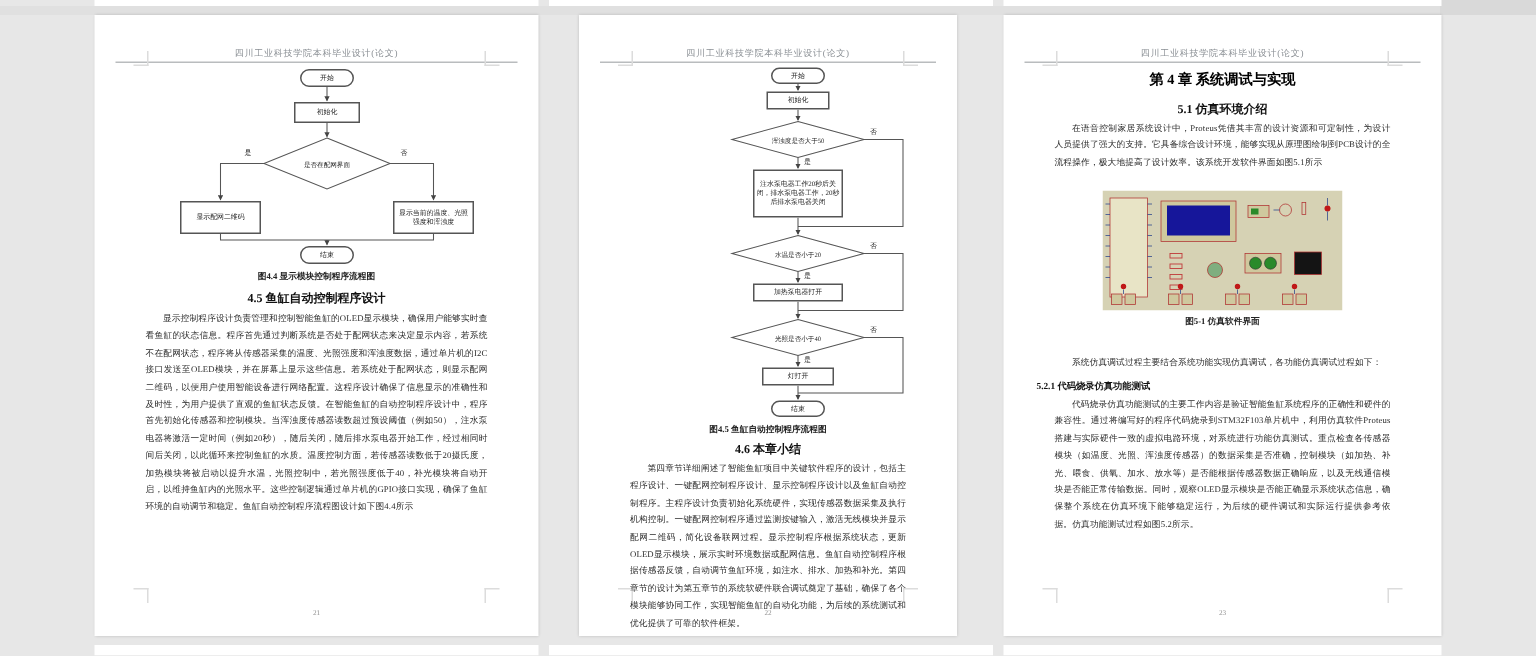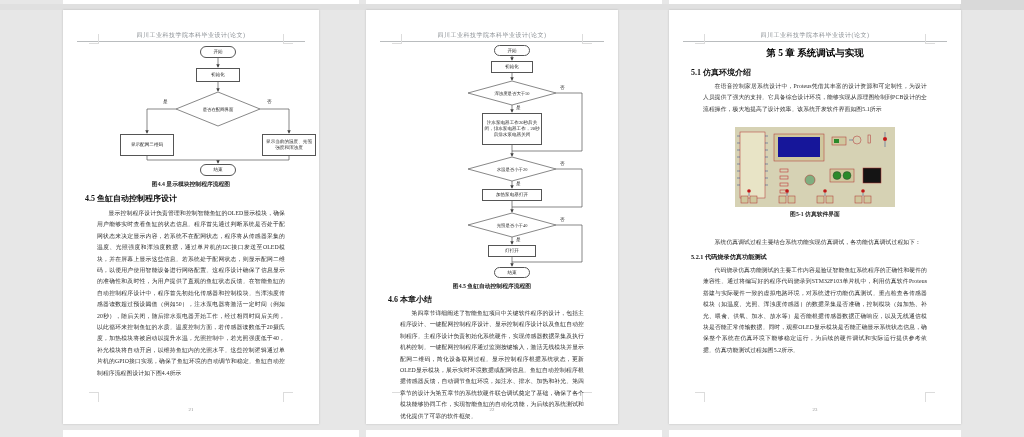--- a/index.html
+++ b/index.html
@@ -10,22 +10,22 @@
     -webkit-font-smoothing:antialiased;
   }
   .row-gap-band{position:absolute;left:0;top:4px;width:1024px;height:6px;background:#e0e0e0;}
   .corner-shade{position:absolute;left:960px;top:0;width:64px;height:10px;background:#d9d9d9;}
   .page-sliver{position:absolute;height:4px;top:0;background:#ffffff;}
   .page-sliver.bottom{top:430px;height:7px;}
   .page{
     position:absolute;top:10px;height:414px;background:#ffffff;
     box-shadow:0 0 2px rgba(0,0,0,.18);
   }
-  .pg1{left:63px;width:256px;}
-  .pg2{left:366px;width:252px;}
+  .pg1{left:63px;width:296px;}
+  .pg2{left:386px;width:252px;}
   .pg3{left:669px;width:292px;}
   .hdr{
     position:absolute;top:21px;left:0;right:0;text-align:center;
     font-size:6px;color:#8a8f94;letter-spacing:.5px;
   }
   .hdr-line{position:absolute;top:31px;left:14px;right:14px;height:0;border-top:1px solid #b9bcbe;}
   .mark{position:absolute;width:9px;height:9px;border-color:#dcdcdc;border-style:solid;border-width:0;}
   .mark.tl{border-right-width:1px;border-bottom-width:1px;}
   .mark.tr{border-left-width:1px;border-bottom-width:1px;}
   .mark.bl{border-right-width:1px;border-top-width:1px;}
@@ -37,21 +37,21 @@
     display:flex;align-items:center;justify-content:center;text-align:center;
     font-size:4.6px;line-height:6px;color:#222;padding:1px;
   }
   .node.oval{border-radius:7px;}
   .dlabel{
     position:absolute;text-align:center;font-size:4.4px;line-height:5px;color:#222;
     display:flex;align-items:center;justify-content:center;
   }
   .branch{position:absolute;font-size:4.6px;color:#222;line-height:5px;}
   .figcap{position:absolute;left:0;right:0;text-align:center;font-size:5.8px;font-weight:bold;color:#222;}
-  .h-sec{position:absolute;left:22px;right:22px;font-size:8px;font-weight:bold;color:#111;}
+  .h-sec{position:absolute;left:22px;right:22px;font-size:8px;font-weight:bold;color:#111;text-align:center;}
   .h-sub{position:absolute;left:22px;right:22px;font-size:6.2px;font-weight:bold;color:#111;}
   .para{
     position:absolute;left:34px;right:34px;font-size:5.8px;line-height:11.4px;
     color:#2b2b2b;text-align:justify;text-indent:2em;letter-spacing:.1px;
   }
   .chapter{position:absolute;left:0;right:0;text-align:center;font-size:9.5px;font-weight:bold;color:#000;}
   .pnum{position:absolute;left:0;right:0;bottom:12px;text-align:center;font-size:4.8px;color:#909090;}
   .pfig{position:absolute;}
 </style>
 </head>
@@ -163,21 +163,21 @@
 </div>
 
 <div class="page pg3">
   <div class="hdr">四川工业科技学院本科毕业设计(论文)</div>
   <div class="hdr-line"></div>
   <div class="mark tl" style="left:26px;top:24px;"></div>
   <div class="mark tr" style="right:26px;top:24px;"></div>
   <div class="mark bl" style="left:26px;top:382px;"></div>
   <div class="mark br" style="right:26px;top:382px;"></div>
 
-  <div class="chapter" style="top:37px;">第 5 章 系统调试与实现</div>
+  <div class="chapter" style="top:37px;">第 4 章 系统调试与实现</div>
   <div class="h-sec" style="top:57px;">5.1 仿真环境介绍</div>
   <div class="para" style="top:71px;">在语音控制家居系统设计中，Proteus凭借其丰富的设计资源和可定制性，为设计人员提供了强大的支持。它具备综合设计环境，能够实现从原理图绘制到PCB设计的全流程操作，极大地提高了设计效率。该系统开发软件界面如图5.1所示</div>
 
   <div class="pfig" style="left:66px;top:117px;width:160px;height:80px;">
     <svg width="160" height="80" viewBox="0 0 160 80">
       <rect x="0" y="0" width="160" height="80" fill="#d6d2b4"></rect>
 
       <rect x="5" y="5" width="25" height="66" fill="#e8e4c6" stroke="#b03030" stroke-width="0.5"></rect>
       <g stroke="#27408b" stroke-width="0.5">
         <line x1="2" y1="9" x2="5" y2="9"></line>

